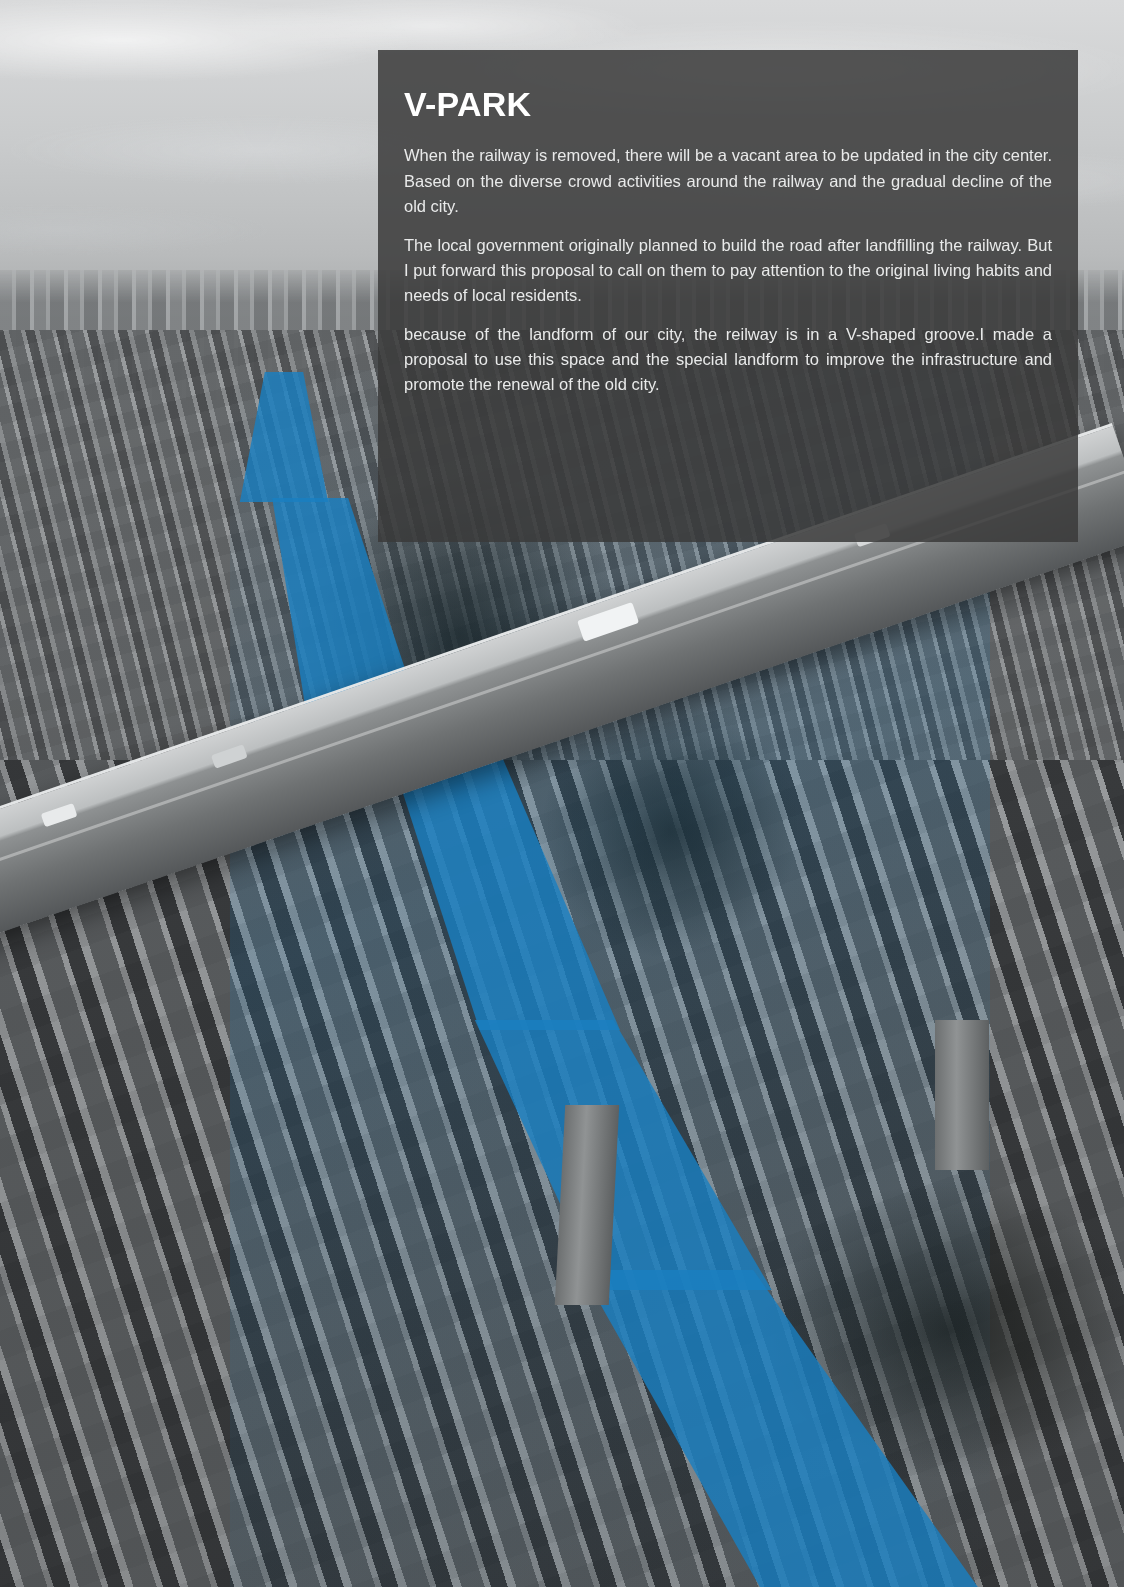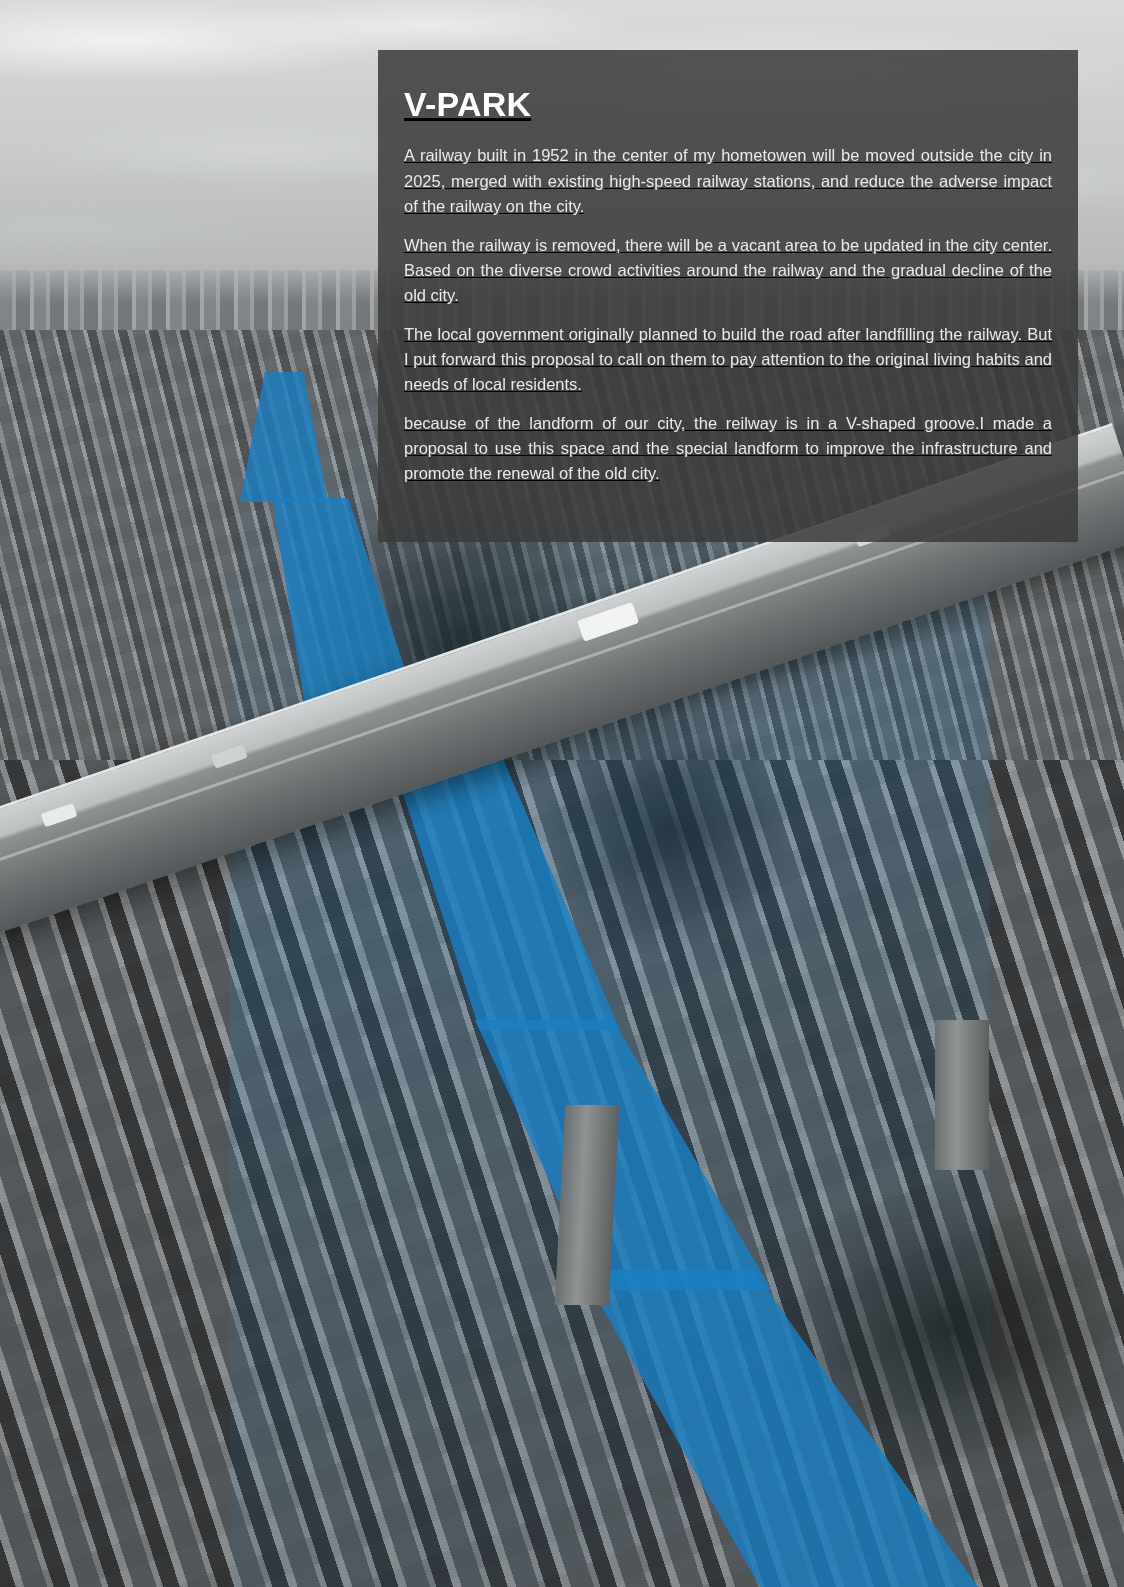--- a/index.html
+++ b/index.html
@@ -171,21 +171,20 @@
 
   
   .panel {
     position: absolute;
     left: 378px;
     top: 50px;
     width: 700px;
     height: 492px;
     background: rgba(58,58,58,.86);
     padding: 34px 26px 16px 26px;
-    text-decoration: underline;
   }
   .title {
     color: #ffffff;
     font-size: 34px;
     line-height: 1.22;
     font-weight: 700;
     letter-spacing: .2px;
     margin: 0 0 18px 0;
   }
   .title .l2 { display: block; }
@@ -229,19 +228,18 @@
     <div class="car c1"></div>
     <div class="car c2"></div>
     <div class="car c3"></div>
     <div class="car c4"></div>
   </div>
 
   <div class="panel">
     <h1 class="title">
       <span>V-PARK</span>
     </h1>
-    <p class="para">A railway built in 1952 in the center of my hometowen will be moved outside the city in 2025, merged with existing high-speed railway stations, and reduce the adverse impact of the railway on the city.</p>
     <p class="para">When the railway is removed, there will be a vacant area to be updated in the city center. Based on the diverse crowd activities around the railway and the gradual decline of the old city.</p>
     <p class="para">The local government originally planned to build the road after landfilling the railway. But I put forward this proposal to call on them to pay attention to the original living habits and needs of local residents.</p>
     <p class="para">because of the landform of our city, the reilway is in a V-shaped groove.I made a proposal to use this space and the special landform to improve the infrastructure and promote the renewal of the old city.</p>
   </div>
 
 </div>
 
 </body></html>

